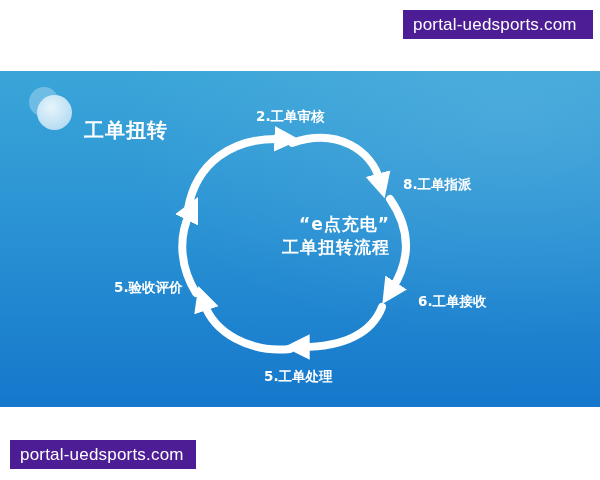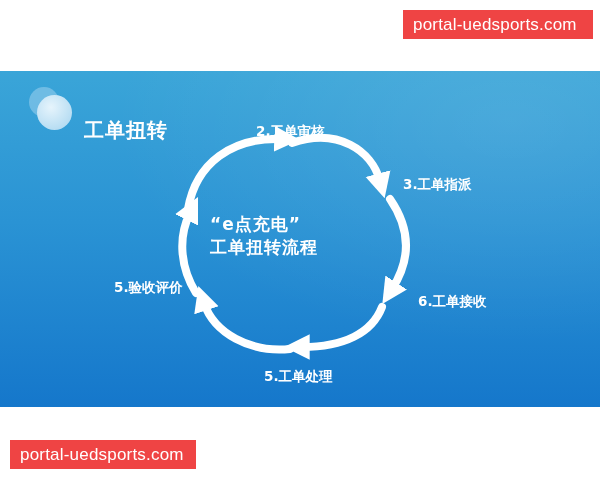--- a/index.html
+++ b/index.html
@@ -1,40 +1,40 @@
 <!DOCTYPE html>
 <html><head>
 <meta charset="utf-8">
 <style>
   html, body { margin:0; padding:0; }
   body { width:600px; height:480px; background:#ffffff; position:relative; overflow:hidden;
          font-family:"DejaVu Sans", "Liberation Sans", sans-serif; }
-  .watermark { position:absolute; background:#ef4444; color:#ffffff; font-size:17px;
+  .watermark { position:absolute; background:#4c1d95; color:#ffffff; font-size:17px;
                font-family:"Liberation Sans", "DejaVu Sans", sans-serif; line-height:29px;
                padding:0 10px; letter-spacing:0.2px; }
   .wm-top { left:403px; top:10px; width:170px; height:29px; }
   .wm-bottom { left:10px; top:440px; width:166px; height:29px; }
   .panel { position:absolute; left:0; top:71px; width:600px; height:336px;
            background:linear-gradient(180deg, #3aa5d8 0%, #2a93d4 45%, #1577cb 100%); overflow:hidden; }
   .panel-glow { position:absolute; left:0; top:0; width:600px; height:336px;
            background:radial-gradient(ellipse at 85% 15%, rgba(255,255,255,0.10), rgba(255,255,255,0) 55%); }
   .bubble-back { position:absolute; left:29px; top:16px; width:30px; height:30px; border-radius:50%;
            background:rgba(180,220,245,0.45); }
   .bubble-front { position:absolute; left:37px; top:24px; width:35px; height:35px; border-radius:50%;
            background:radial-gradient(circle at 40% 35%, #e6f4fc, #b9def3 70%, #a9d4ee); }
   .title { position:absolute; left:84px; top:30px; color:#ffffff; font-size:20px; font-weight:bold;
            letter-spacing:1px;margin-top:16px; }
   .step { position:absolute; color:#ffffff; font-size:13.5px; font-weight:bold; white-space:nowrap; }
   .s1 { left:105px; top:109px; }
-  .s2 { left:256px; top:52px; }
+  .s2 { left:256px; top:37px; }
   .s3 { left:403px; top:105px; }
   .s4 { left:418px; top:222px; }
   .s5 { left:264px; top:297px; }
   .s6 { left:114px; top:208px; }
-  .center { position:absolute; left:210px; top:142px; width:180px; text-align:left; color:#ffffff;
+  .center { position:absolute; left:210px; top:142px; width:180px; text-align:right; color:#ffffff;
             font-weight:bold; font-size:17px; line-height:23px; letter-spacing:1px; }
   svg.cycle { position:absolute; left:0; top:0; }
 </style>
 </head>
 <body>
 
 <div class="watermark wm-top">portal-uedsports.com</div>
 
 <div class="panel">
   <div class="panel-glow"></div>
@@ -56,21 +56,21 @@
     <path d="M390,128 C412,160 410,190 392,218" fill="none" stroke="#ffffff" stroke-width="8" stroke-linecap="round" marker-end="url(#ah)"></path>
 
     <path d="M382,236 C372,262 344,276 302,276" fill="none" stroke="#ffffff" stroke-width="8" stroke-linecap="round" marker-end="url(#ah)"></path>
 
     <path d="M290,278 C250,282 214,262 204,232" fill="none" stroke="#ffffff" stroke-width="8" stroke-linecap="round" marker-end="url(#ah)"></path>
 
     <path d="M196,222 C180,196 178,166 190,142" fill="none" stroke="#ffffff" stroke-width="8" stroke-linecap="round" marker-end="url(#ah)"></path>
   </svg>
 
   <div class="step s2">2.工单审核</div>
-  <div class="step s3">3.工单指派</div>
+  <div class="step s3">8.工单指派</div>
   <div class="step s4">6.工单接收</div>
   <div class="step s5">5.工单处理</div>
   <div class="step s6">5.验收评价</div>
 
   <div class="center">
     <div>“e点充电”</div>
     <div>工单扭转流程</div>
   </div>
 </div>
 

